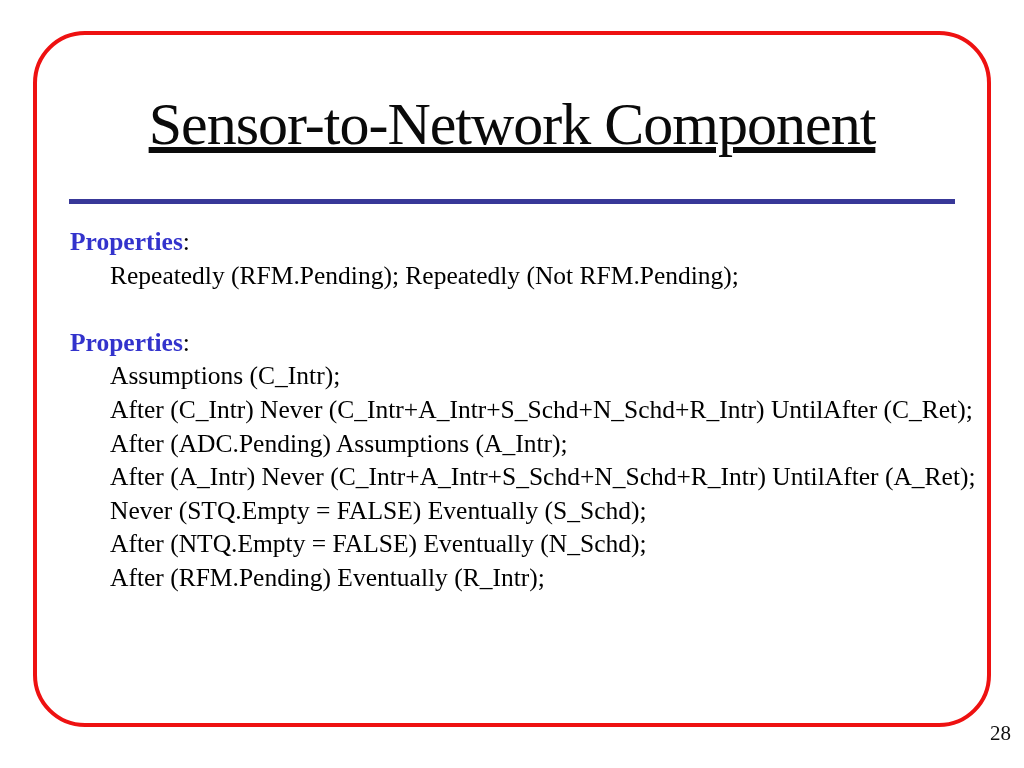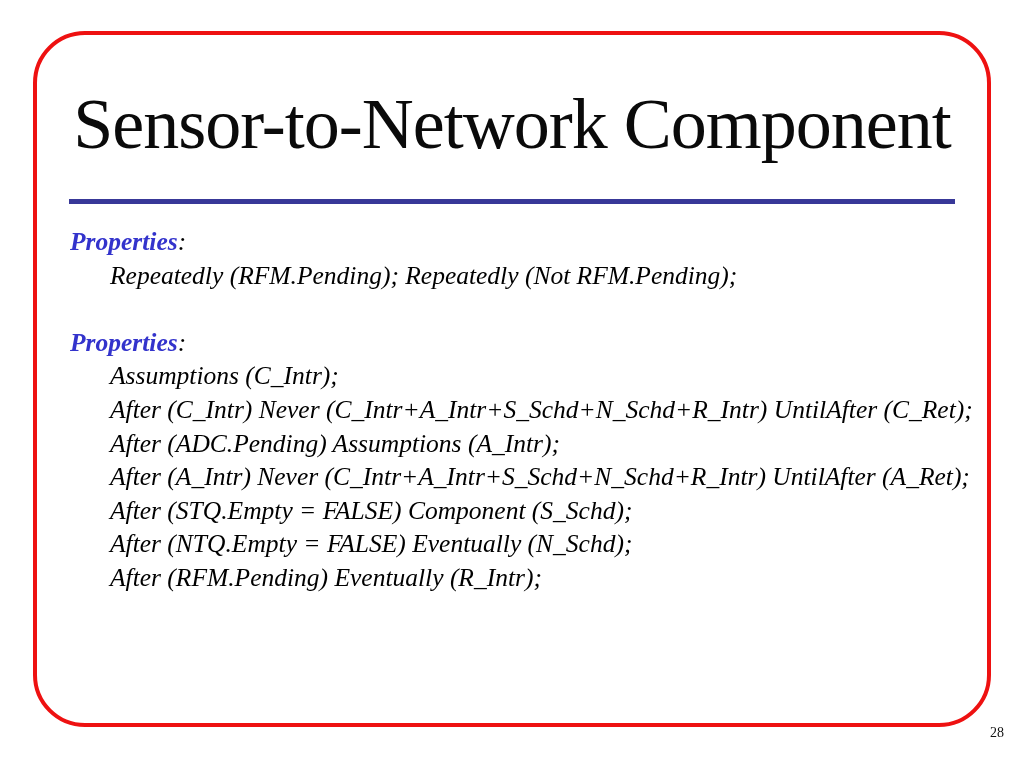--- a/index.html
+++ b/index.html
@@ -26,24 +26,25 @@
   }
   .slide-title {
     position: absolute;
     left: 0;
     top: 84px;
     width: 1024px;
     margin: 0;
     text-align: center;
     font-family: "Liberation Serif", serif;
     font-weight: normal;
-    font-size: 72px;
+    font-size: 60px;
     line-height: 80px;
     color: #0a0a0a;
     letter-spacing: -1px;
+    text-decoration: underline;
   }
   .title-divider {
     position: absolute;
     left: 69px;
     top: 199px;
     width: 886px;
     height: 5px;
     background: var(--divider, #383898);
   }
   .slide-content {
@@ -51,37 +52,36 @@
     left: 70px;
     top: 225px;
     width: 954px;
     font-size: 25.5px;
     line-height: 33.6px;
     color: var(--body-text, #000000);
   }
   .line {
     min-height: 33.6px;
     white-space: pre;
-    font-style: italic;
   }
   .heading {
     font-weight: bold;
     color: var(--heading-text, #3333cc);
   }
   .heading-colon {
     color: #000000;
   }
   .body-line {
     padding-left: 40px;
   }
   .page-number {
     position: absolute;
     left: 990px;
     top: 720px;
-    font-size: 14px;
+    font-size: 21px;
     line-height: 26px;
     color: #111111;
     font-family: "Liberation Serif", serif;
   }
 </style>
 </head>
 <body>
 
 <div>
 
@@ -98,21 +98,21 @@
     <div class="line body-line">Repeatedly (RFM.Pending); Repeatedly (Not RFM.Pending);</div>
 
     <div class="line blank-line"></div>
 
     <div class="line heading-line"><span class="heading">Properties</span><span class="heading-colon">:</span></div>
 
     <div class="line body-line">Assumptions (C_Intr);</div>
     <div class="line body-line">After (C_Intr) Never (C_Intr+A_Intr+S_Schd+N_Schd+R_Intr) UntilAfter (C_Ret);</div>
     <div class="line body-line">After (ADC.Pending) Assumptions (A_Intr);</div>
     <div class="line body-line">After (A_Intr) Never (C_Intr+A_Intr+S_Schd+N_Schd+R_Intr) UntilAfter (A_Ret);</div>
-    <div class="line body-line">After (STQ.Empty = FALSE) Component (S_Schd);</div>
+    <div class="line body-line">Never (STQ.Empty = FALSE) Eventually (S_Schd);</div>
     <div class="line body-line">After (NTQ.Empty = FALSE) Eventually (N_Schd);</div>
     <div class="line body-line">After (RFM.Pending) Eventually (R_Intr);</div>
 
   </div>
 
   <div class="page-number">28</div>
 
 </div>
 
 </body></html>

